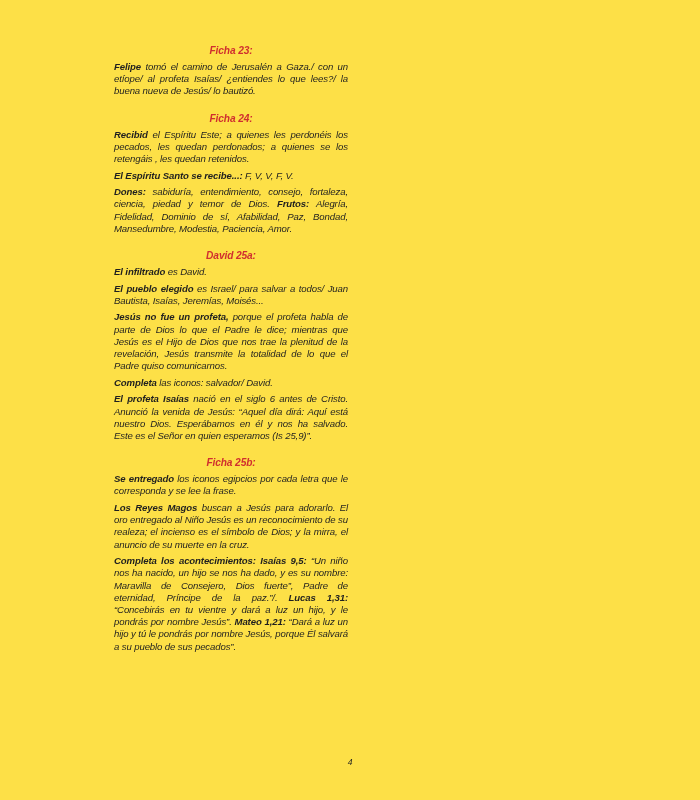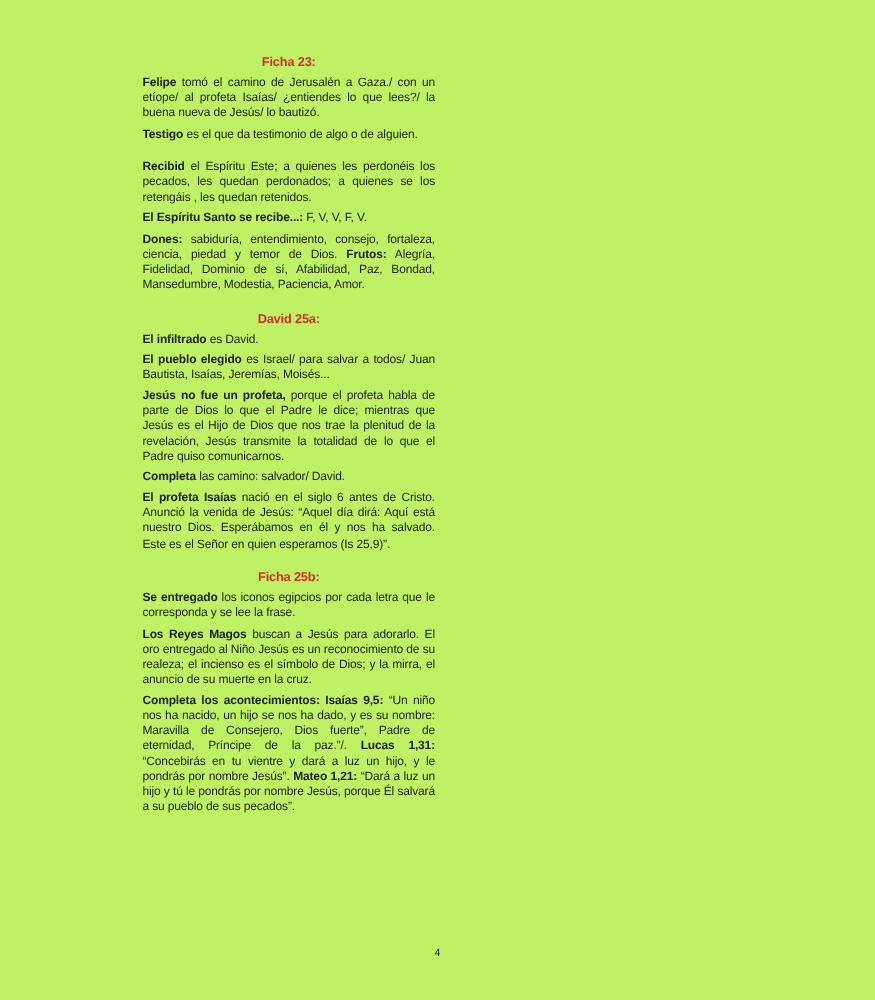--- a/index.html
+++ b/index.html
@@ -50,38 +50,38 @@
     top: 757px;
     text-align: center;
     font-size: 8.5px;
     line-height: 10px;
     color: #222222;
   }
 </style>
 </head>
 <body>
 
-<div class="page" style="background: #bef264; color: rgb(31, 31, 31);">
+<div class="page" style="background: #fde047; color: rgb(31, 31, 31); font-style: italic;">
   <main class="content">
       <section>
         <h2 class="section-heading">Ficha 23:</h2>
         <p class="paragraph"><strong>Felipe</strong><span> tomó el camino de Jerusalén a Gaza./ con un etíope/ al profeta Isaías/ ¿entiendes lo que lees?/ la buena nueva de Jesús/ lo bautizó.</span></p>
-        <p class="paragraph"><strong>Testigo</strong><span> es el que da testimonio de algo o de alguien.</span></p>
       </section>
       <section>
+        <h2 class="section-heading">Ficha 24:</h2>
         <p class="paragraph"><strong>Recibid</strong><span> el Espíritu Este; a quienes les perdonéis los pecados, les quedan perdonados; a quienes se los retengáis , les quedan retenidos.</span></p>
         <p class="paragraph"><strong>El Espíritu Santo se recibe...:</strong><span> F, V, V, F, V.</span></p>
         <p class="paragraph"><strong>Dones:</strong><span> sabiduría, entendimiento, consejo, fortaleza, ciencia, piedad y temor de Dios. </span><strong>Frutos:</strong><span> Alegría, Fidelidad, Dominio de sí, Afabilidad, Paz, Bondad, Mansedumbre, Modestia, Paciencia, Amor.</span></p>
       </section>
       <section>
         <h2 class="section-heading">David 25a:</h2>
         <p class="paragraph"><strong>El infiltrado</strong><span> es David.</span></p>
         <p class="paragraph"><strong>El pueblo elegido</strong><span> es Israel/ para salvar a todos/ Juan Bautista, Isaías, Jeremías, Moisés...</span></p>
         <p class="paragraph"><strong>Jesús no fue un profeta,</strong><span> porque el profeta habla de parte de Dios lo que el Padre le dice; mientras que Jesús es el Hijo de Dios que nos trae la plenitud de la revelación, Jesús transmite la totalidad de lo que el Padre quiso comunicarnos.</span></p>
-        <p class="paragraph"><strong>Completa</strong><span>  las camino: salvador/ David.</span></p>
+        <p class="paragraph"><strong>Completa</strong><span>  las iconos: salvador/ David.</span></p>
         <p class="paragraph"><strong>El profeta Isaías</strong><span> nació en el siglo 6 antes de Cristo. Anunció la venida de Jesús: “Aquel día dirá: Aquí está nuestro Dios. Esperábamos en él y nos ha salvado. Este es el Señor en quien esperamos (Is 25,9)”.</span></p>
       </section>
       <section>
         <h2 class="section-heading">Ficha 25b:</h2>
         <p class="paragraph"><strong>Se entregado</strong><span> los iconos egipcios por cada letra que le corresponda y se lee la frase.</span></p>
         <p class="paragraph"><strong>Los Reyes Magos</strong><span> buscan a Jesús para adorarlo. El oro entregado al Niño Jesús es un reconocimiento de su realeza; el incienso es el símbolo de Dios; y la mirra, el anuncio de su muerte en la cruz.</span></p>
         <p class="paragraph"><strong>Completa los acontecimientos:</strong><span>  </span><strong>Isaías 9,5:</strong><span> “Un niño nos ha nacido, un hijo se nos ha dado, y es su nombre: Maravilla de Consejero, Dios fuerte”, Padre de eternidad, Príncipe de la paz.”/. </span><strong>Lucas 1,31:</strong><span> “Concebirás en tu vientre y dará a luz un hijo, y le pondrás por nombre Jesús”. </span><strong>Mateo 1,21:</strong><span> “Dará a luz un hijo y tú le pondrás por nombre Jesús, porque Él salvará a su pueblo de sus pecados”.</span></p>
       </section>
     </main>
   <div class="page-number">4</div>

